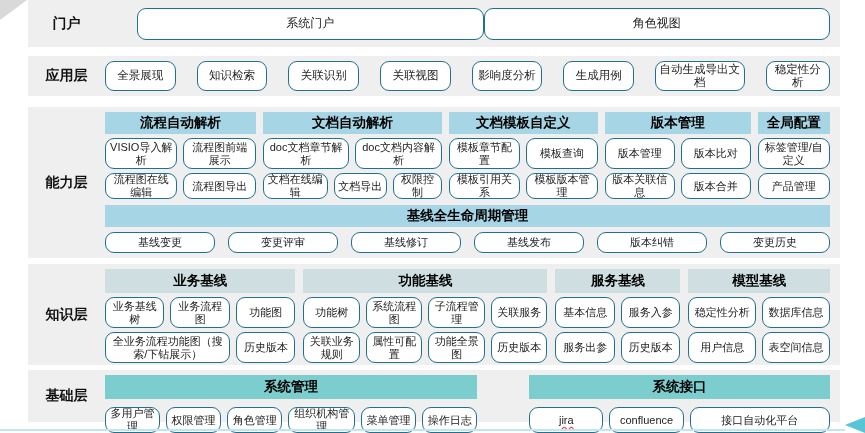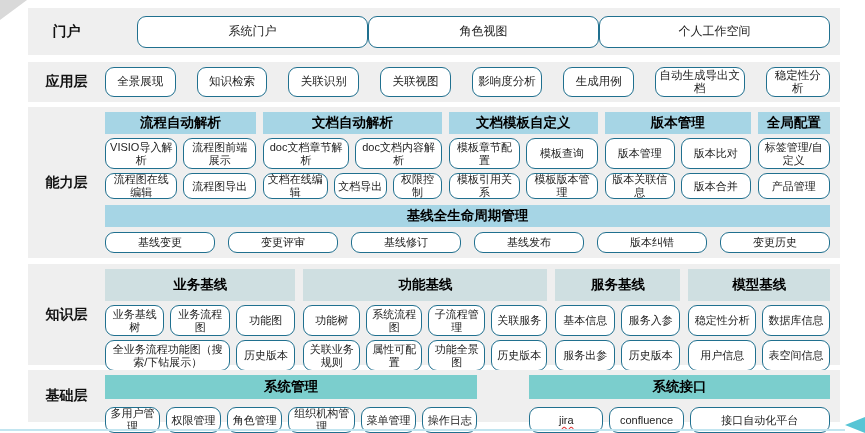--- a/index.html
+++ b/index.html
@@ -6,22 +6,22 @@
   body{
     width:865px;height:433px;position:relative;background:#ffffff;
     font-family:"Liberation Sans","DejaVu Sans",sans-serif;
     overflow:hidden;
   }
   .panel{
     position:absolute;left:28px;width:812px;
     background:var(--panel-bg,#efefef);
     display:flex;box-sizing:border-box;
   }
-  #panel-portal{top:8px;height:47px;}
-  #panel-app{top:62px;height:40px;}
+  #panel-portal{top:0;height:47px;}
+  #panel-app{top:56px;height:40px;}
   #panel-capability{top:107px;height:151px;}
   #panel-knowledge{top:264px;height:101px;}
   #panel-foundation{top:370px;height:52px;}
   .layer-label{
     width:77px;flex-shrink:0;display:flex;align-items:center;justify-content:center;
     font-weight:bold;font-size:14px;color:#111;
   }
   .panel-content{flex:1;padding:5px 10px 5px 0;display:flex;flex-direction:column;box-sizing:border-box;}
   .btn-row{display:flex;gap:6px;align-items:stretch;}
   .btn{
@@ -35,21 +35,21 @@
   .row-app{height:100%;align-items:center;gap:21px;}
   .row-app .btn{height:30px;font-size:11.5px;}
   .row-app .btn:nth-child(7){flex:1.3;}
   .row-app .btn:nth-child(8){flex:0.9;}
 
   .group-header{
     display:flex;align-items:center;justify-content:center;
     font-weight:bold;font-size:13.5px;color:#000000;flex-shrink:0;
   }
   .hdr-blue{background:var(--header-blue,#a6d5e5);height:22px;}
-  .hdr-pale{background:var(--header-pale,#cfdfe1);height:32px;}
+  .hdr-pale{background:var(--header-pale,#cfdfe1);height:24px;}
   .hdr-teal{background:var(--header-teal,#7bcecd);height:24px;}
 
   .cap-groups{display:flex;gap:7px;}
   .cap-group{display:flex;flex-direction:column;gap:4px;}
   .g1{flex:150;} .g2{flex:178;} .g3{flex:148;} .g4{flex:145;} .g5{flex:72;}
   .cap-r1{height:31px;} .cap-r2{height:26px;}
   .row-g2r2 .btn:nth-child(1){flex:1.25;}
   .row-g2r2 .btn:nth-child(3){flex:0.9;}
 
   .baseline-banner{margin-top:6px;}
@@ -88,23 +88,20 @@
 
 <div class="panel" id="panel-portal">
   <div class="layer-label">门户</div>
   <div class="panel-content">
     <div class="btn-row row-portal">
         <div class="btn">
           <span>系统门户</span>
         </div>
         <div class="btn">
           <span>角色视图</span>
-        </div>
-        <div class="btn">
-          <span>个人工作空间</span>
         </div>
       </div>
   </div>
 </div>
 
 <div class="panel" id="panel-app">
   <div class="layer-label">应用层</div>
   <div class="panel-content">
     <div class="btn-row row-app">
         <div class="btn">

